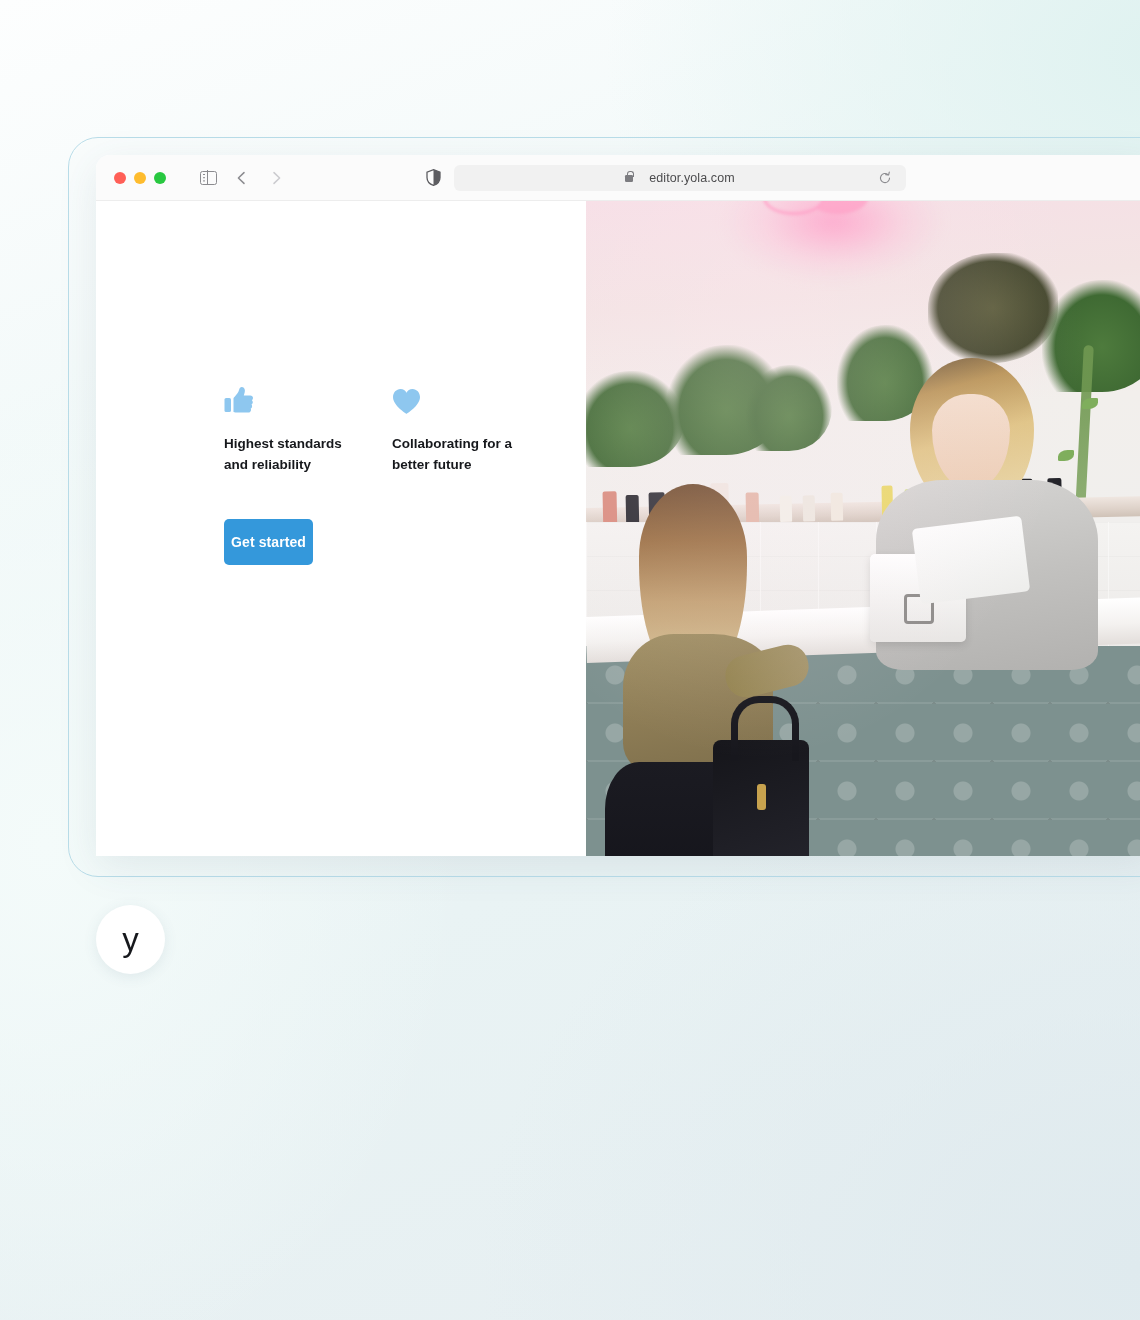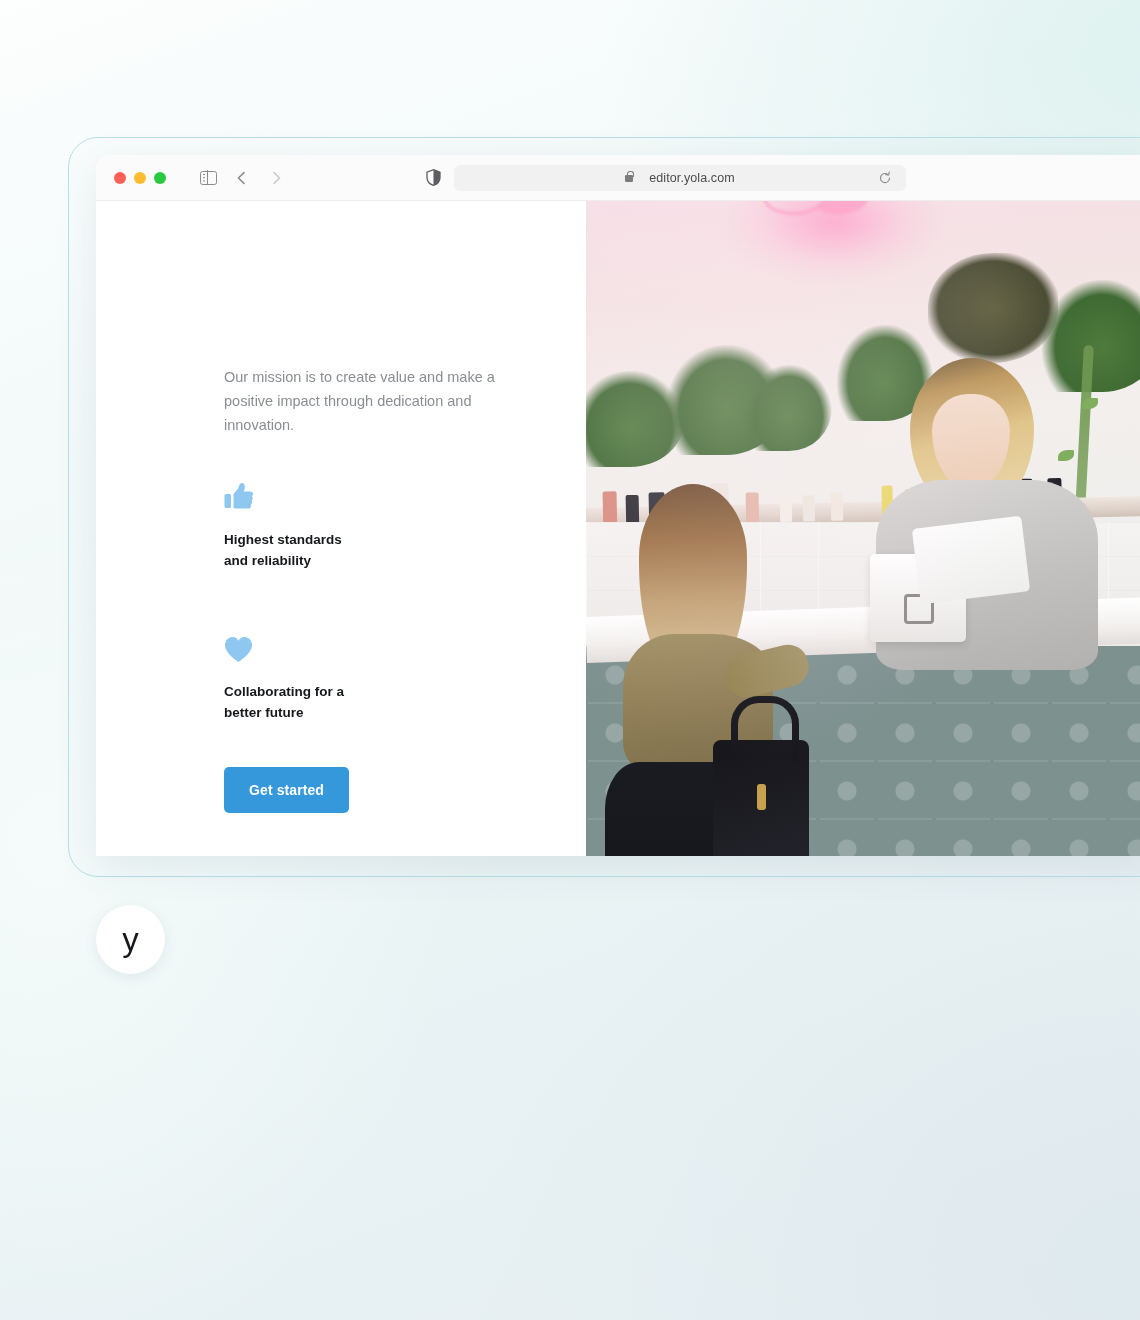--- a/index.html
+++ b/index.html
@@ -153,41 +153,40 @@
     margin-top: 24px;
     font-size: 14.5px;
     line-height: 24px;
     color: #8a8e94;
     width: 280px;
   }
 
   .features {
     margin-top: 44px;
     display: flex;
-    gap: 62px;
-    flex-direction: column;
+    gap: 28px;
   }
   .feature-icon { height: 30px; display: flex; align-items: flex-end; }
   .feature-label {
     margin-top: 18px;
     font-size: 13.5px;
     line-height: 21px;
     font-weight: 700;
     color: #16181c;
     width: 140px;
   }
 
   .cta {
     margin-top: 44px;
     display: inline-block;
     background: #3498db;
     color: #ffffff;
     font-size: 14px;
     font-weight: 700;
-    padding: 15px 25px;
+    padding: 15px 7px;
     border: none;
     border-radius: 5px;
     cursor: pointer;
     letter-spacing: 0.1px;
   }
 
   
   .page-right {
     flex: 1;
     position: relative;
@@ -454,21 +453,20 @@
         <path d="M12.9 1.2 L12.1 4.6 L8.8 4.1" fill="none" stroke="#8b8b8f" stroke-width="1.3" stroke-linecap="round" stroke-linejoin="round"></path>
       </svg>
     </div>
   </div>
 
   <div class="page">
 
     <div class="page-left">
 
 
-      <p class="subcopy">Our mission is to create value and make a positive impact through dedication and innovation.</p>
 
       <div class="features">
 
         <div>
           <div class="feature-icon">
             <svg width="30" height="29" viewBox="0 0 30 29">
               <rect x="0.5" y="12" width="6.5" height="14" rx="1.6" fill="#8ec7ef"></rect>
               <path d="M9.5 26 V12.6 C9.5 11.6 10.2 11.1 10.9 10.4 C12.4 8.9 14.4 6.7 15.2 3.6
                        C15.6 2 16.4 1 17.7 1 C19.6 1 20.9 2.5 20.9 4.6 C20.9 6.3 20.3 8 19.8 9.4
                        H26.3 C27.9 9.4 29 10.5 29 12 C29 12.9 28.6 13.7 27.9 14.2

